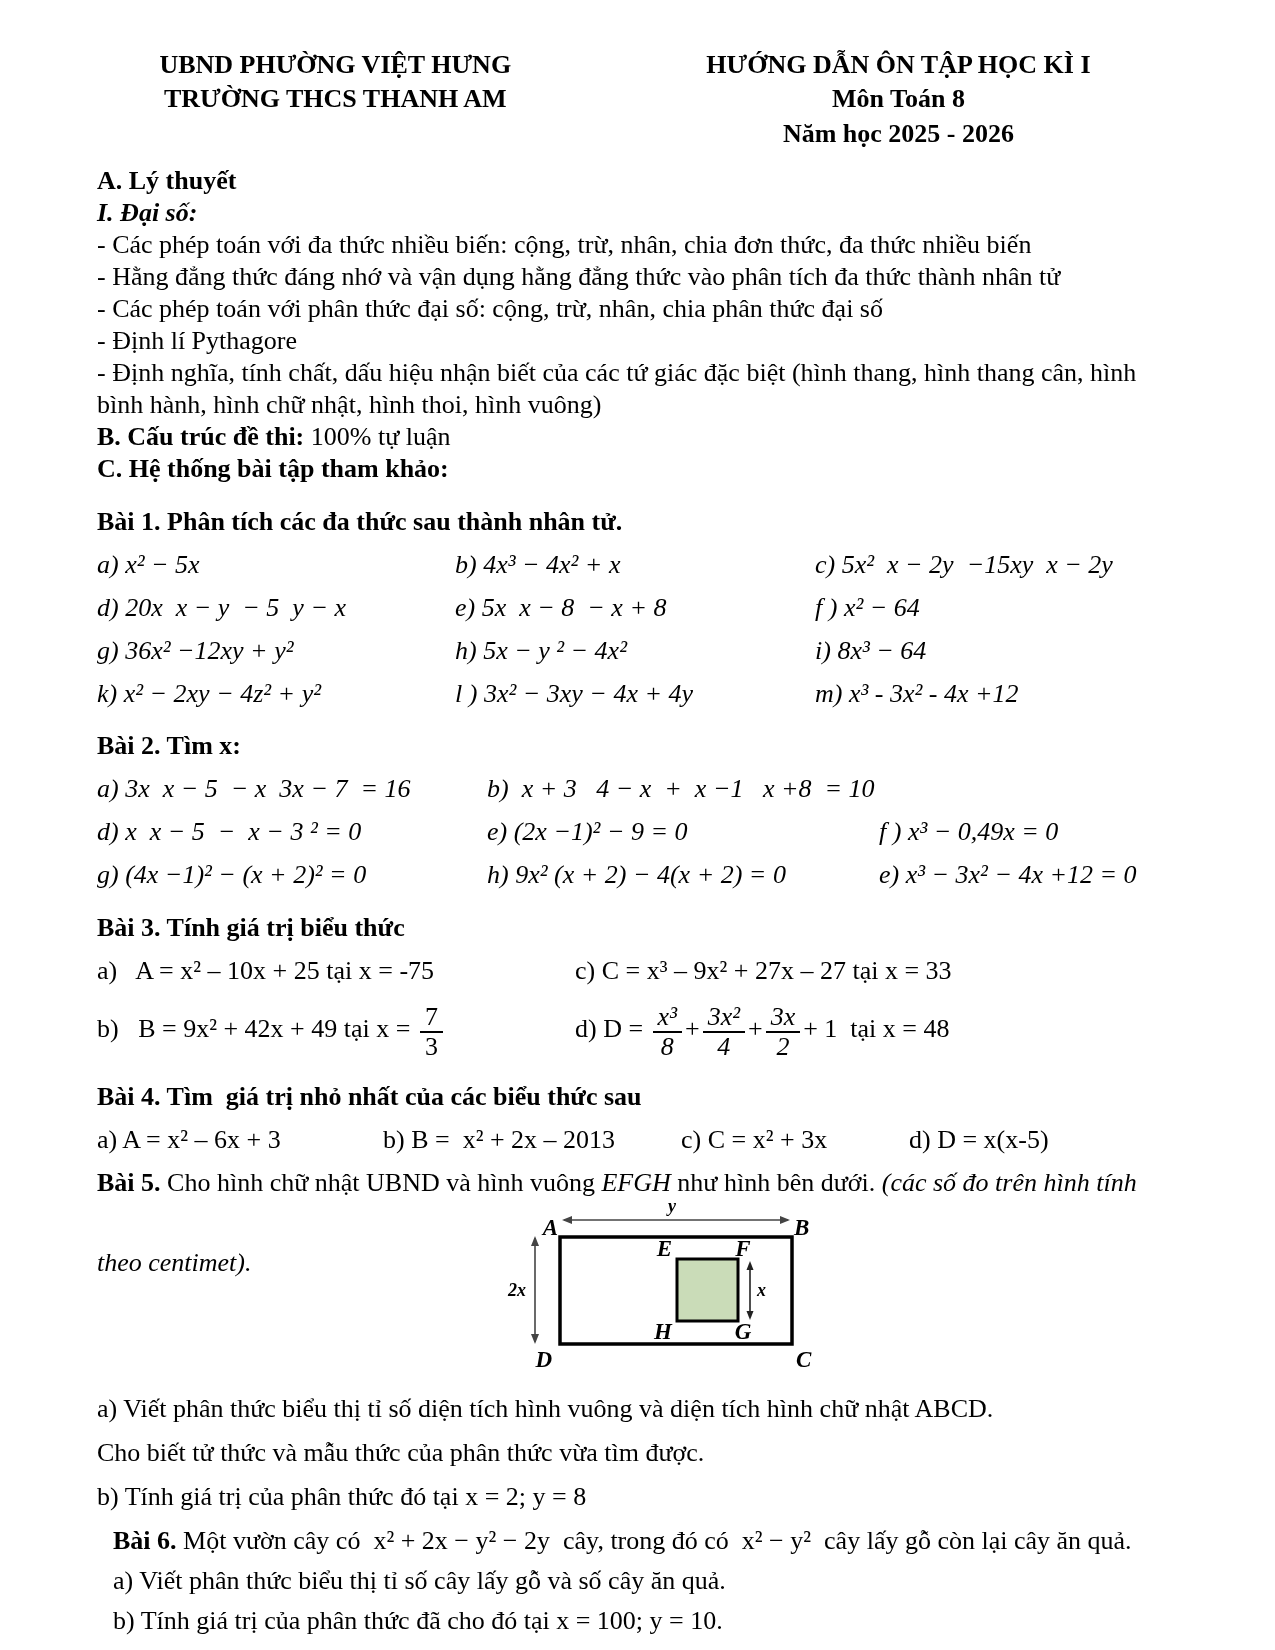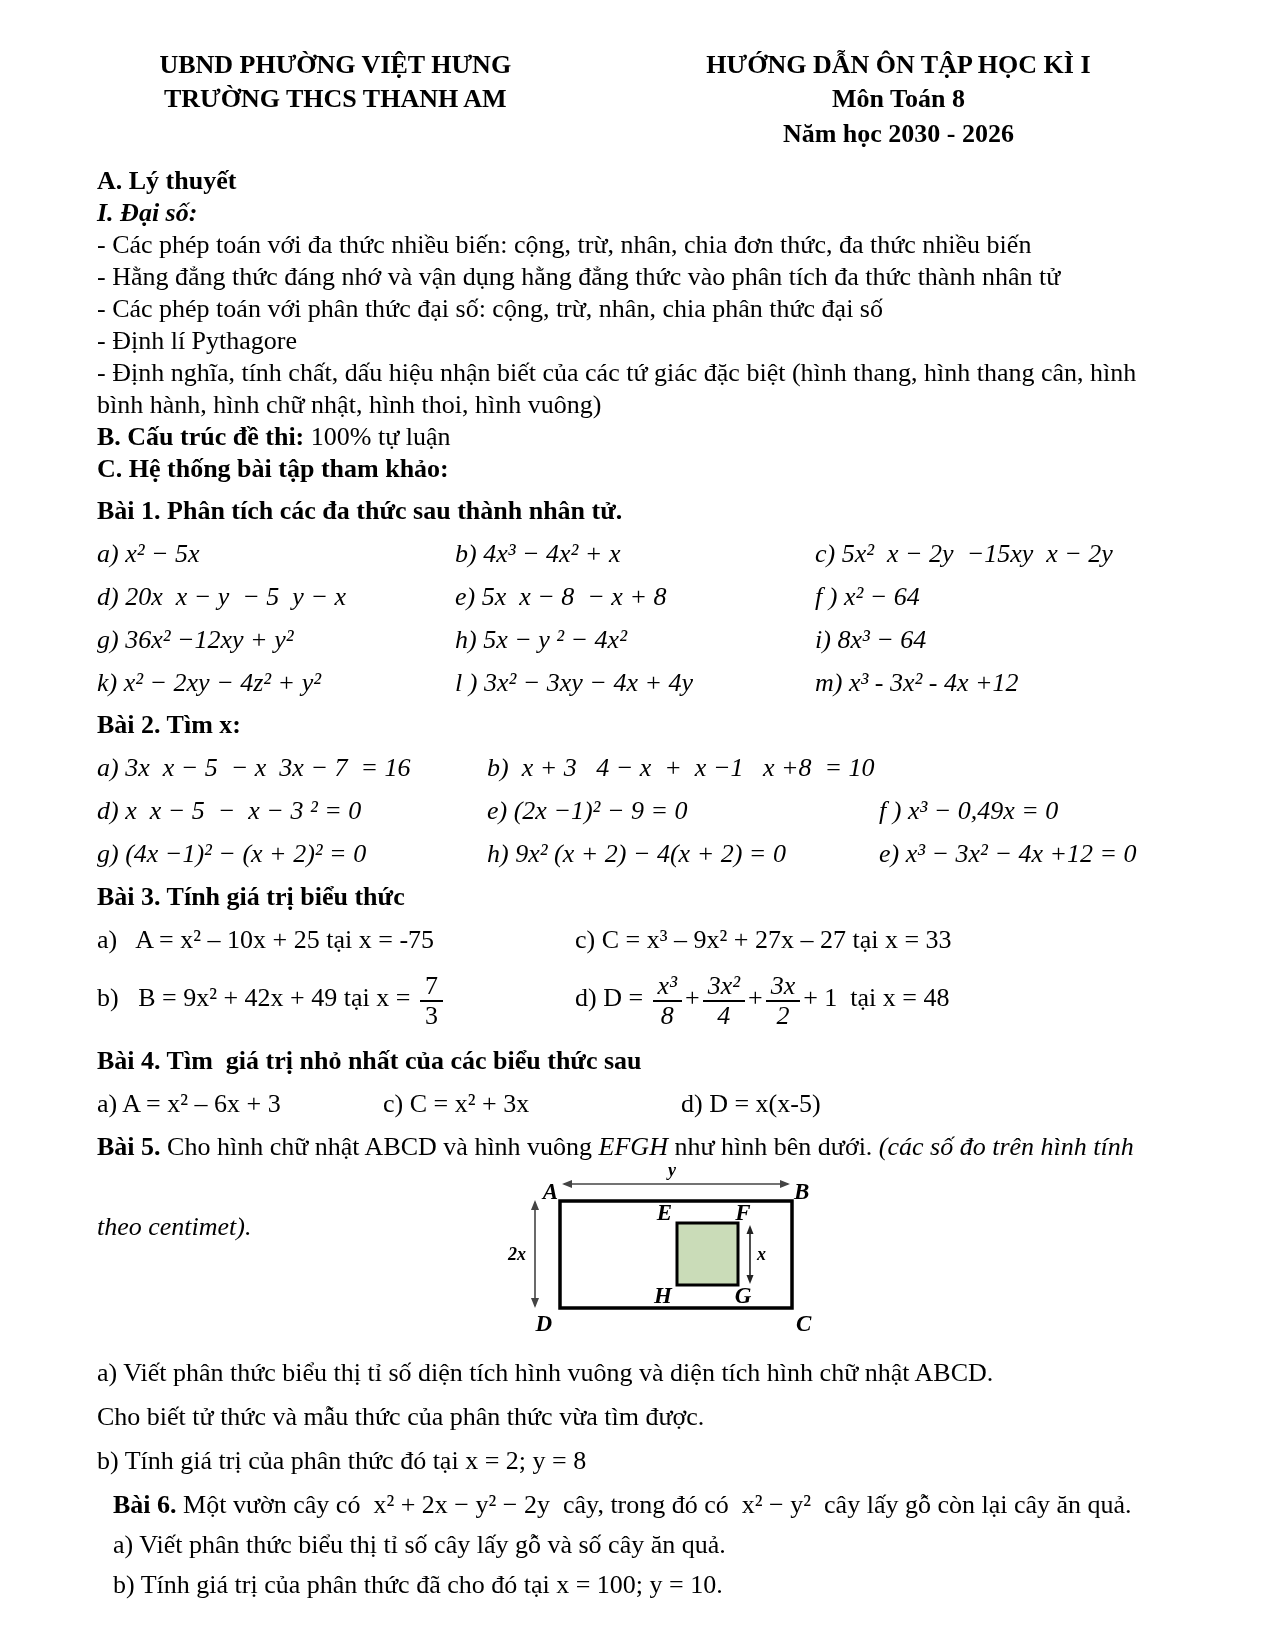--- a/index.html
+++ b/index.html
@@ -15,21 +15,21 @@
   .hdr-left{width:44%;text-align:center;font-weight:bold;}
   .hdr-right{width:52%;text-align:center;font-weight:bold;}
   .hdr-line{line-height:1.32;}
   .bold{font-weight:bold;}
   .bolditalic{font-weight:bold;font-style:italic;}
   .italic{font-style:italic;}
   p{margin:0;}
   .theory p{margin:0;}
   .secB{margin-top:3px;}
   .secC{margin:14px 0 10px 0;font-weight:bold;}
-  .btitle{font-weight:bold;margin:10px 0 6px 0;}
+  .btitle{font-weight:bold;margin:21px 0 6px 0;}
   .mathrow{display:grid;margin:11px 0;}
   .b1{grid-template-columns:358px 360px 1fr;}
   .b2{grid-template-columns:390px 392px 1fr;}
   .b3{grid-template-columns:478px 1fr;align-items:center;}
   .b4{grid-template-columns:286px 298px 228px 1fr;}
   .math{font-style:italic;}
   .expr{font-style:normal;}
   .cell{white-space:pre-wrap;}
   .frac{display:inline-block;vertical-align:middle;text-align:center;line-height:1.05;margin:0 3px;}
   .frac .num{display:block;padding:0 5px;border-bottom:2px solid #000;}
@@ -51,21 +51,21 @@
 <div class="page">
 
   <header class="hdr">
     <div class="hdr-left">
       <div class="hdr-line" data-bind="header.left_line1">UBND PHƯỜNG VIỆT HƯNG</div>
       <div class="hdr-line" data-bind="header.left_line2">TRƯỜNG THCS THANH AM</div>
     </div>
     <div class="hdr-right">
       <div class="hdr-line" data-bind="header.right_line1">HƯỚNG DẪN ÔN TẬP HỌC KÌ I</div>
       <div class="hdr-line" data-bind="header.right_2"><span data-bind="header.right_line2">Môn Toán 8</span></div>
-      <div class="hdr-line" data-bind="header.right_line3">Năm học 2030 - 2026</div>
+      <div class="hdr-line" data-bind="header.right_line3">Năm học 2025 - 2026</div>
     </div>
   </header>
 
   <section class="theory">
     <p class="bold" data-bind="theory.section_a_title">A. Lý thuyết</p>
     <p class="bolditalic" data-bind="theory.algebra_title">I. Đại số:</p>
     <p data-bind="theory.algebra_item1">- Các phép toán với đa thức nhiều biến: cộng, trừ, nhân, chia đơn thức, đa thức nhiều biến</p>
     <p data-bind="theory.algebra_item2">- Hằng đẳng thức đáng nhớ và vận dụng hằng đẳng thức vào phân tích đa thức thành nhân tử</p>
     <p data-bind="theory.algebra_item3">- Các phép toán với phân thức đại số: cộng, trừ, nhân, chia phân thức đại số</p>
     <p data-bind="theory.geometry_item1">- Định lí Pythagore</p>
@@ -125,27 +125,28 @@
     <div class="mathrow b3 b3row2">
       <span class="cell expr"><span data-bind="bai3.item_b_prefix">b)   B = 9x² + 42x + 49 tại x = </span><span class="frac"><span class="num" data-bind="bai3.item_b_frac.num">7</span><span class="den" data-bind="bai3.item_b_frac.den">3</span></span></span>
       <span class="cell expr"><span data-bind="bai3.item_d_prefix">d) D = </span><span class="frac math"><span class="num" data-bind="bai3.item_d_frac1.num">x³</span><span class="den" data-bind="bai3.item_d_frac1.den">8</span></span><span data-bind="bai3.item_d_plus1">+</span><span class="frac math"><span class="num" data-bind="bai3.item_d_frac2.num">3x²</span><span class="den" data-bind="bai3.item_d_frac2.den">4</span></span><span data-bind="bai3.item_d_plus2">+</span><span class="frac math"><span class="num" data-bind="bai3.item_d_frac3.num">3x</span><span class="den" data-bind="bai3.item_d_frac3.den">2</span></span><span data-bind="bai3.item_d_suffix">+ 1</span><span data-bind="bai3.item_d_tai">  tại x = 48</span></span>
     </div>
   </section>
 
   <section>
     <p class="btitle" data-bind="bai4.title">Bài 4. Tìm  giá trị nhỏ nhất của các biểu thức sau</p>
     <div class="mathrow b4">
       <span class="cell expr" data-bind="bai4.item_a">a) A = x² – 6x + 3</span>
+      <span class="cell expr" data-bind="bai4.item_b">b) B =  x² + 2x – 2013</span>
       <span class="cell expr" data-bind="bai4.item_c">c) C = x² + 3x</span>
       <span class="cell expr" data-bind="bai4.item_d">d) D = x(x-5)</span>
     </div>
   </section>
 
   <section>
-    <p><span class="bold" data-bind="bai5.label">Bài 5.</span><span data-bind="bai5.intro1"> Cho hình chữ nhật ABCD và hình vuông </span><span class="italic" data-bind="bai5.efgh">EFGH</span><span data-bind="bai5.intro2"> như hình bên dưới. </span><span class="italic" data-bind="bai5.note_line1">(các số đo trên hình tính</span></p>
+    <p><span class="bold" data-bind="bai5.label">Bài 5.</span><span data-bind="bai5.intro1"> Cho hình chữ nhật UBND và hình vuông </span><span class="italic" data-bind="bai5.efgh">EFGH</span><span data-bind="bai5.intro2"> như hình bên dưới. </span><span class="italic" data-bind="bai5.note_line1">(các số đo trên hình tính</span></p>
 
     <div class="fig-wrap">
       <div class="fig-left" data-bind="bai5.note_line2">theo centimet).</div>
       <div class="figure">
         <svg width="330" height="182" viewBox="0 0 330 182">
 
           <text class="figlab-sm" x="172" y="13" text-anchor="middle" data-bind="bai5.figure.labels.y">y</text>
           <line x1="64" y1="21" x2="288" y2="21" stroke="#444" stroke-width="1.6"></line>
           <polygon points="62,21 72,17 72,25" fill="#444"></polygon>
           <polygon points="290,21 280,17 280,25" fill="#444"></polygon>

